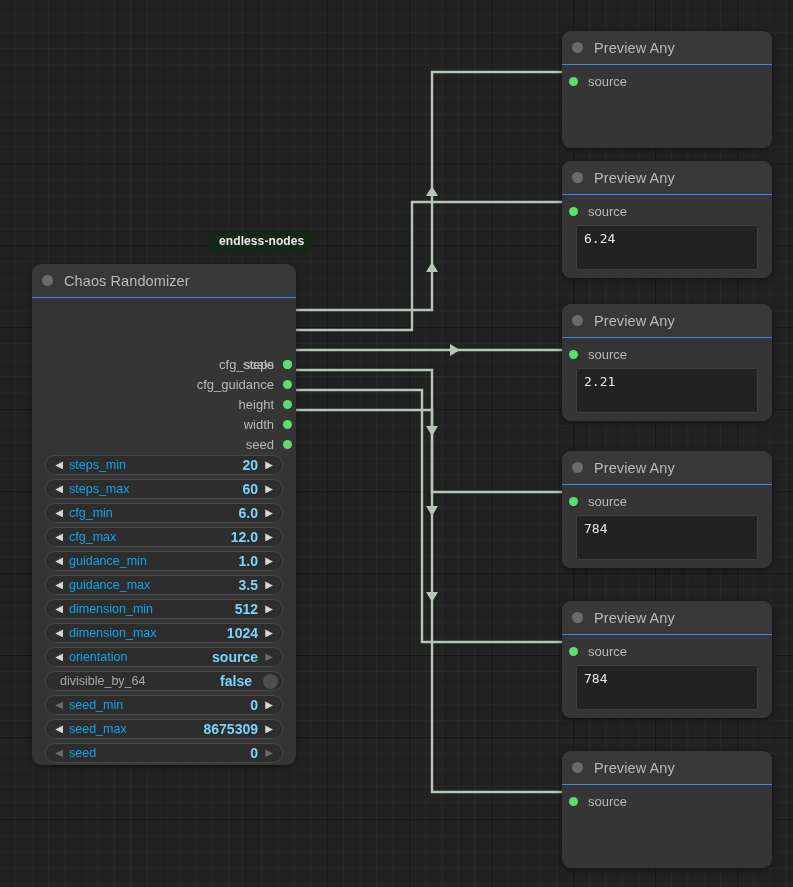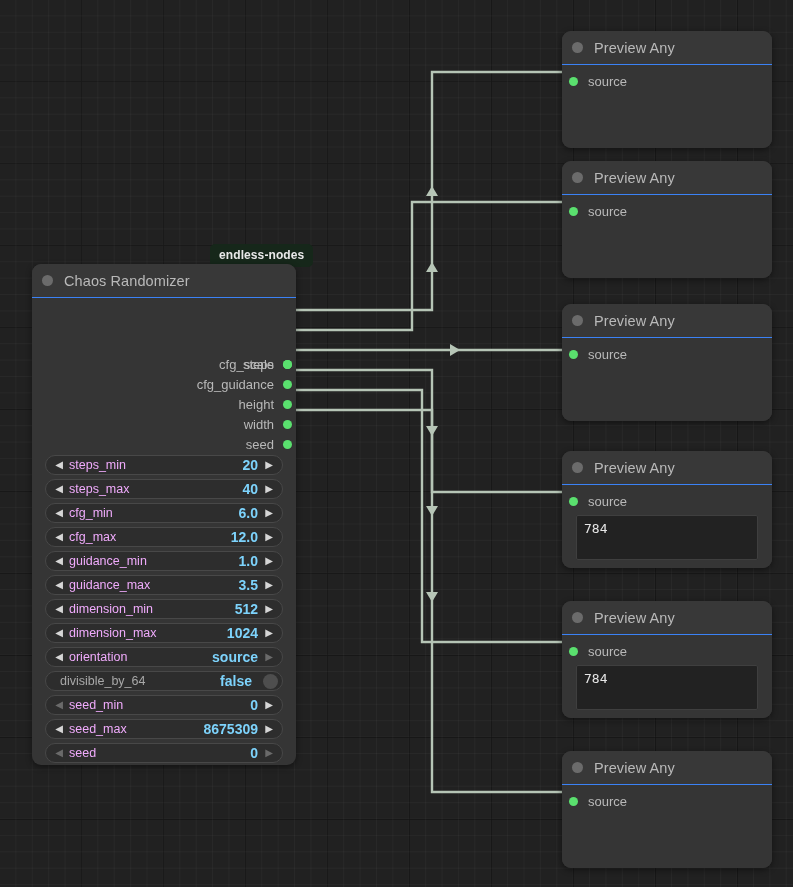--- a/index.html
+++ b/index.html
@@ -158,21 +158,21 @@
     line-height: 1;
     display: flex;
     align-items: center;
     justify-content: center;
     user-select: none;
   }
   .w-arrow.dim { color: #6a6a6a; }
   .w-name {
     flex: 1 1 auto;
     font-size: 12.5px;
-    color: #f0abfc;
+    color: #0ea5e9;
     white-space: nowrap;
     overflow: hidden;
     padding-left: 4px;
   }
   .w-value {
     flex: 0 0 auto;
     font-size: 14px;
     color: #7dd3fc;
     font-weight: bold;
     white-space: nowrap;
@@ -236,21 +236,21 @@
     <g fill="#b6c5b6" stroke="none">
       <polygon points="432,186 426,196 438,196"></polygon>
       <polygon points="432,262 426,272 438,272"></polygon>
       <polygon points="460,350 450,344 450,356"></polygon>
       <polygon points="432,436 426,426 438,426"></polygon>
       <polygon points="432,516 426,506 438,506"></polygon>
       <polygon points="432,602 426,592 438,592"></polygon>
     </g>
   </svg>
 
-  <div class="pack-badge" style="left:210px; top:244px;text-align:right;">endless-nodes</div>
+  <div class="pack-badge" style="left:210px; top:230px;text-align:right;">endless-nodes</div>
 
   <div class="node" id="chaos-randomizer" style="left:32px; top:264px; width:264px; height:501px;">
 
     <div class="node-title">
       <span class="collapse-dot"></span>
       <span class="node-title-text">Chaos Randomizer</span>
     </div>
 
     <div class="node-body">
 
@@ -282,21 +282,21 @@
       <div class="widget" style="top:157px; width:238px;">
         <span class="w-arrow">◀</span>
         <span class="w-name">steps_min</span>
         <span class="w-value">20</span>
         <span class="w-arrow">▶</span>
       </div>
 
       <div class="widget" style="top:181px; width:238px;">
         <span class="w-arrow">◀</span>
         <span class="w-name">steps_max</span>
-        <span class="w-value">40</span>
+        <span class="w-value">60</span>
         <span class="w-arrow">▶</span>
       </div>
 
       <div class="widget" style="top:205px; width:238px;">
         <span class="w-arrow">◀</span>
         <span class="w-name">cfg_min</span>
         <span class="w-value">6.0</span>
         <span class="w-arrow">▶</span>
       </div>
 
@@ -388,33 +388,35 @@
   <div class="node" style="left:562px; top:161px; width:210px; height:117px;">
     <div class="node-title">
       <span class="collapse-dot"></span>
       <span class="node-title-text">Preview Any</span>
     </div>
     <div class="node-body" style="height:83px;">
       <div class="slot-in" style="top:6px;">
         <span class="slot-dot"></span>
         <span class="slot-label">source</span>
       </div>
+      <div class="preview-box" style="left:14px; top:30px; width:182px; height:45px;">6.24</div>
     </div>
   </div>
 
   <div class="node" style="left:562px; top:304px; width:210px; height:117px;">
     <div class="node-title">
       <span class="collapse-dot"></span>
       <span class="node-title-text">Preview Any</span>
     </div>
     <div class="node-body" style="height:83px;">
       <div class="slot-in" style="top:6px;">
         <span class="slot-dot"></span>
         <span class="slot-label">source</span>
       </div>
+      <div class="preview-box" style="left:14px; top:30px; width:182px; height:45px;">2.21</div>
     </div>
   </div>
 
   <div class="node" style="left:562px; top:451px; width:210px; height:117px;">
     <div class="node-title">
       <span class="collapse-dot"></span>
       <span class="node-title-text">Preview Any</span>
     </div>
     <div class="node-body" style="height:83px;">
       <div class="slot-in" style="top:6px;">

